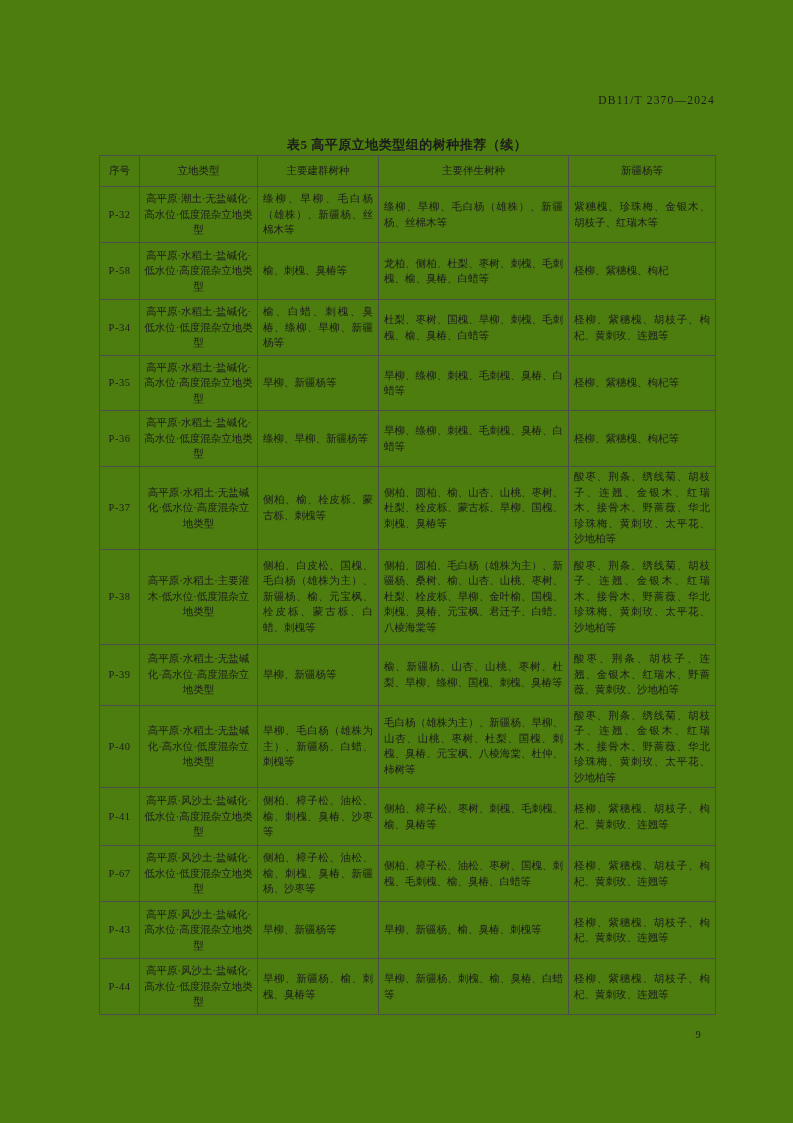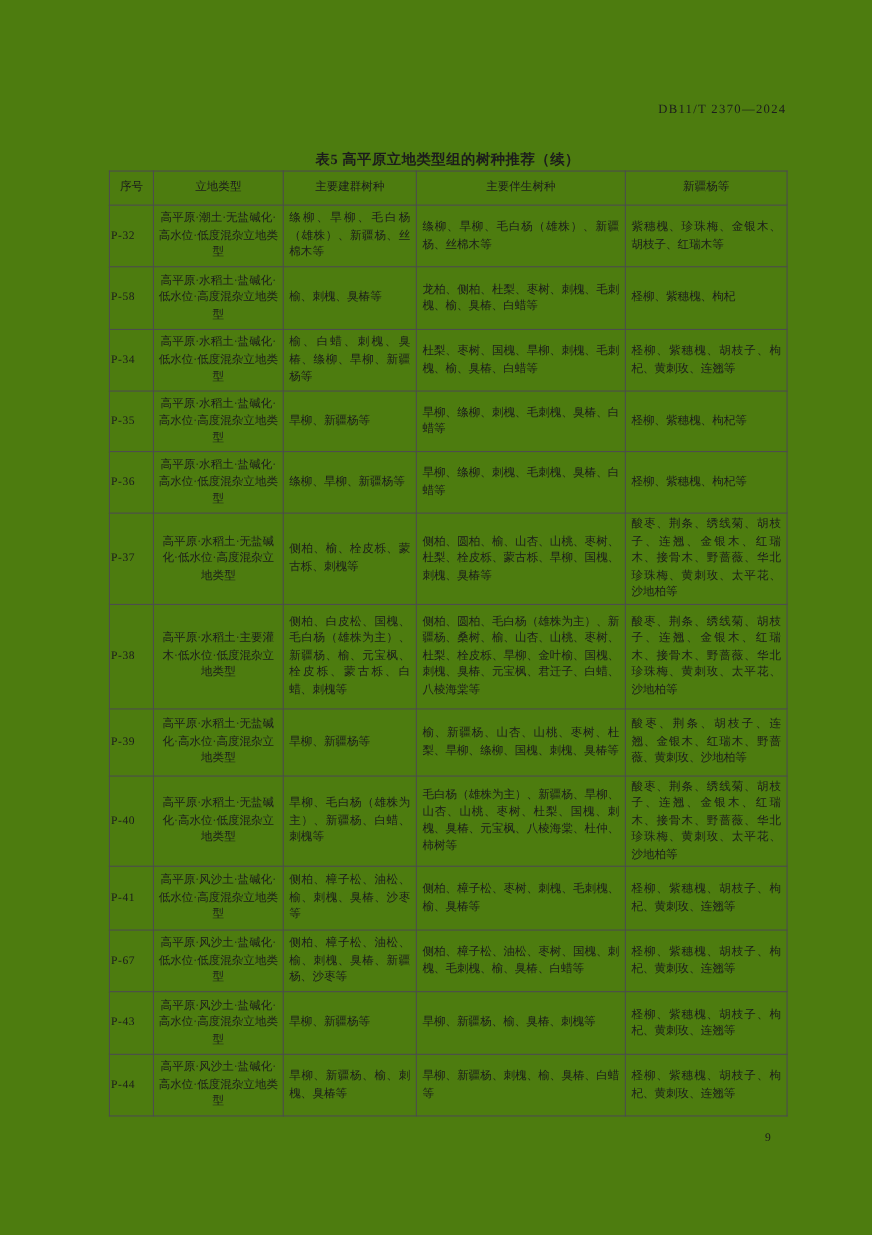--- a/index.html
+++ b/index.html
@@ -55,21 +55,21 @@
     line-height: 15.5px;
     padding: 2px 5px;
     overflow: hidden;
   }
   .species-table th {
     height: 26px;
     text-align: center;
     padding: 2px 3px;
   }
   .species-table td.c-id {
-    text-align: left;
+    text-align: center;
     letter-spacing: 0.5px;
     padding: 2px 1px;
   }
   .species-table td.c-site {
     text-align: center;
     padding: 2px 3px;
   }
   .species-table td.c-main,
   .species-table td.c-comp,
   .species-table td.c-shrub {

